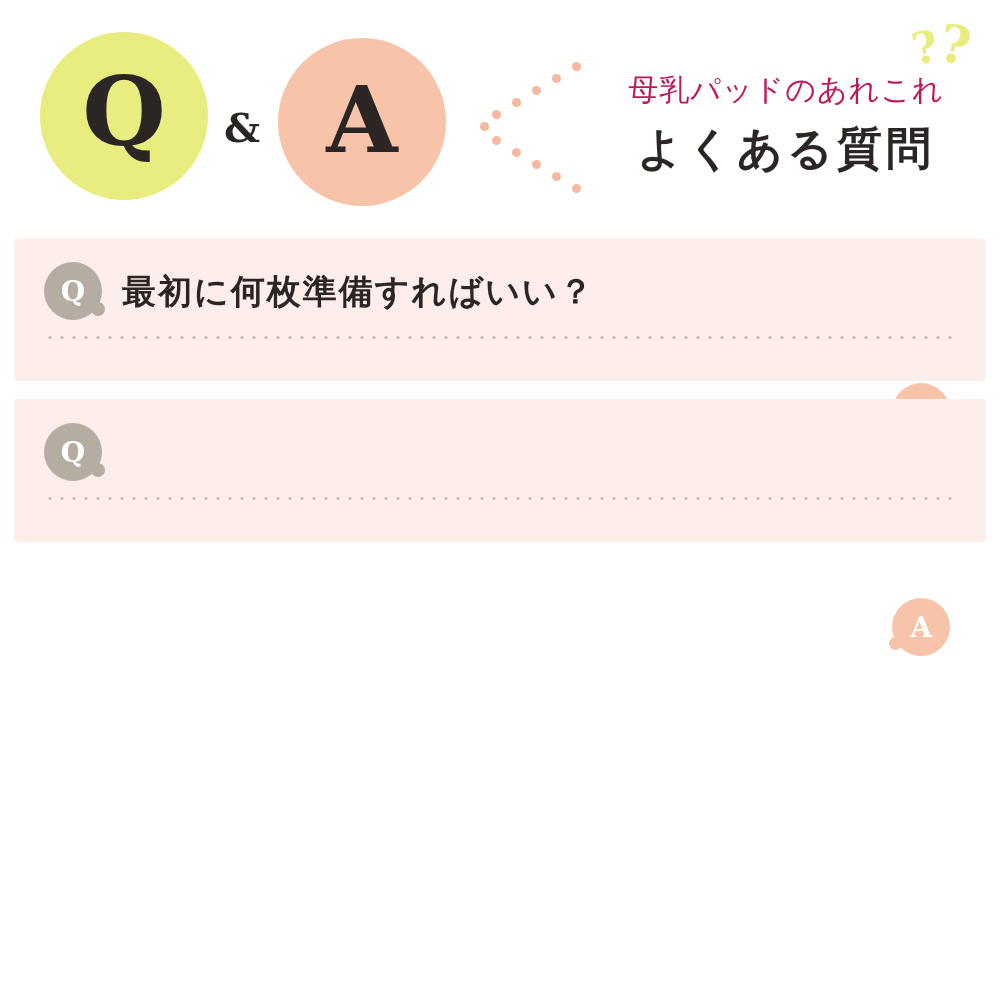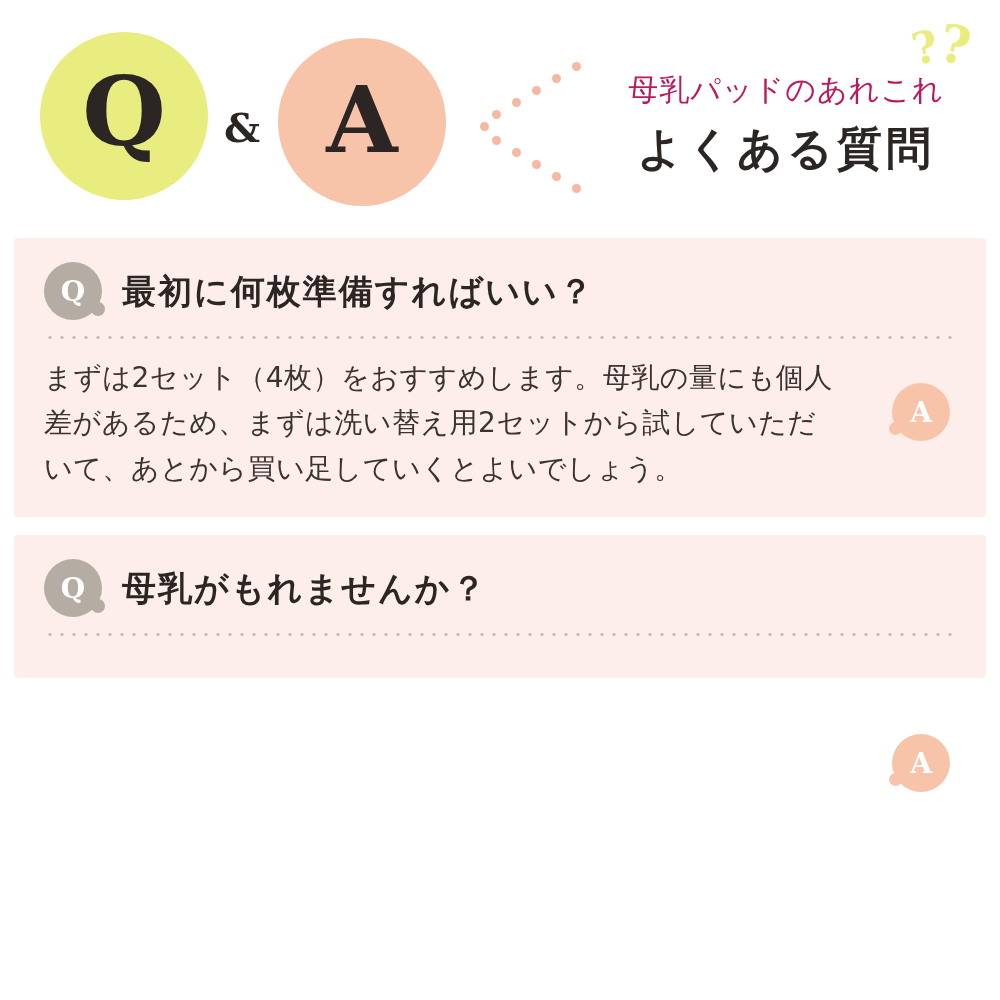--- a/index.html
+++ b/index.html
@@ -266,33 +266,31 @@
 
   <div class="card">
     <div class="card-q-row">
       <div class="badge badge-q">
         <span>Q</span>
       </div>
       <div class="q-text">最初に何枚準備すればいい？</div>
     </div>
     <div class="divider"></div>
     <div class="answer-wrap">
-      <div class="a-text">まずは2セット（4枚）をおすすめします。母乳の量にも個人差があるため、まずは洗い替え用2セットから試していただいて、あとから買い足していくとよいでしょう。</div>
       <div class="badge badge-a badge-a-float pos1">
         <span>A</span>
       </div>
     </div>
   </div>
 
   <div class="card">
     <div class="card-q-row">
       <div class="badge badge-q">
         <span>Q</span>
       </div>
-      <div class="q-text">母乳がもれませんか？</div>
     </div>
     <div class="divider"></div>
     <div class="answer-wrap">
       <div class="badge badge-a badge-a-float pos2">
         <span>A</span>
       </div>
     </div>
   </div>
 
 </div>

